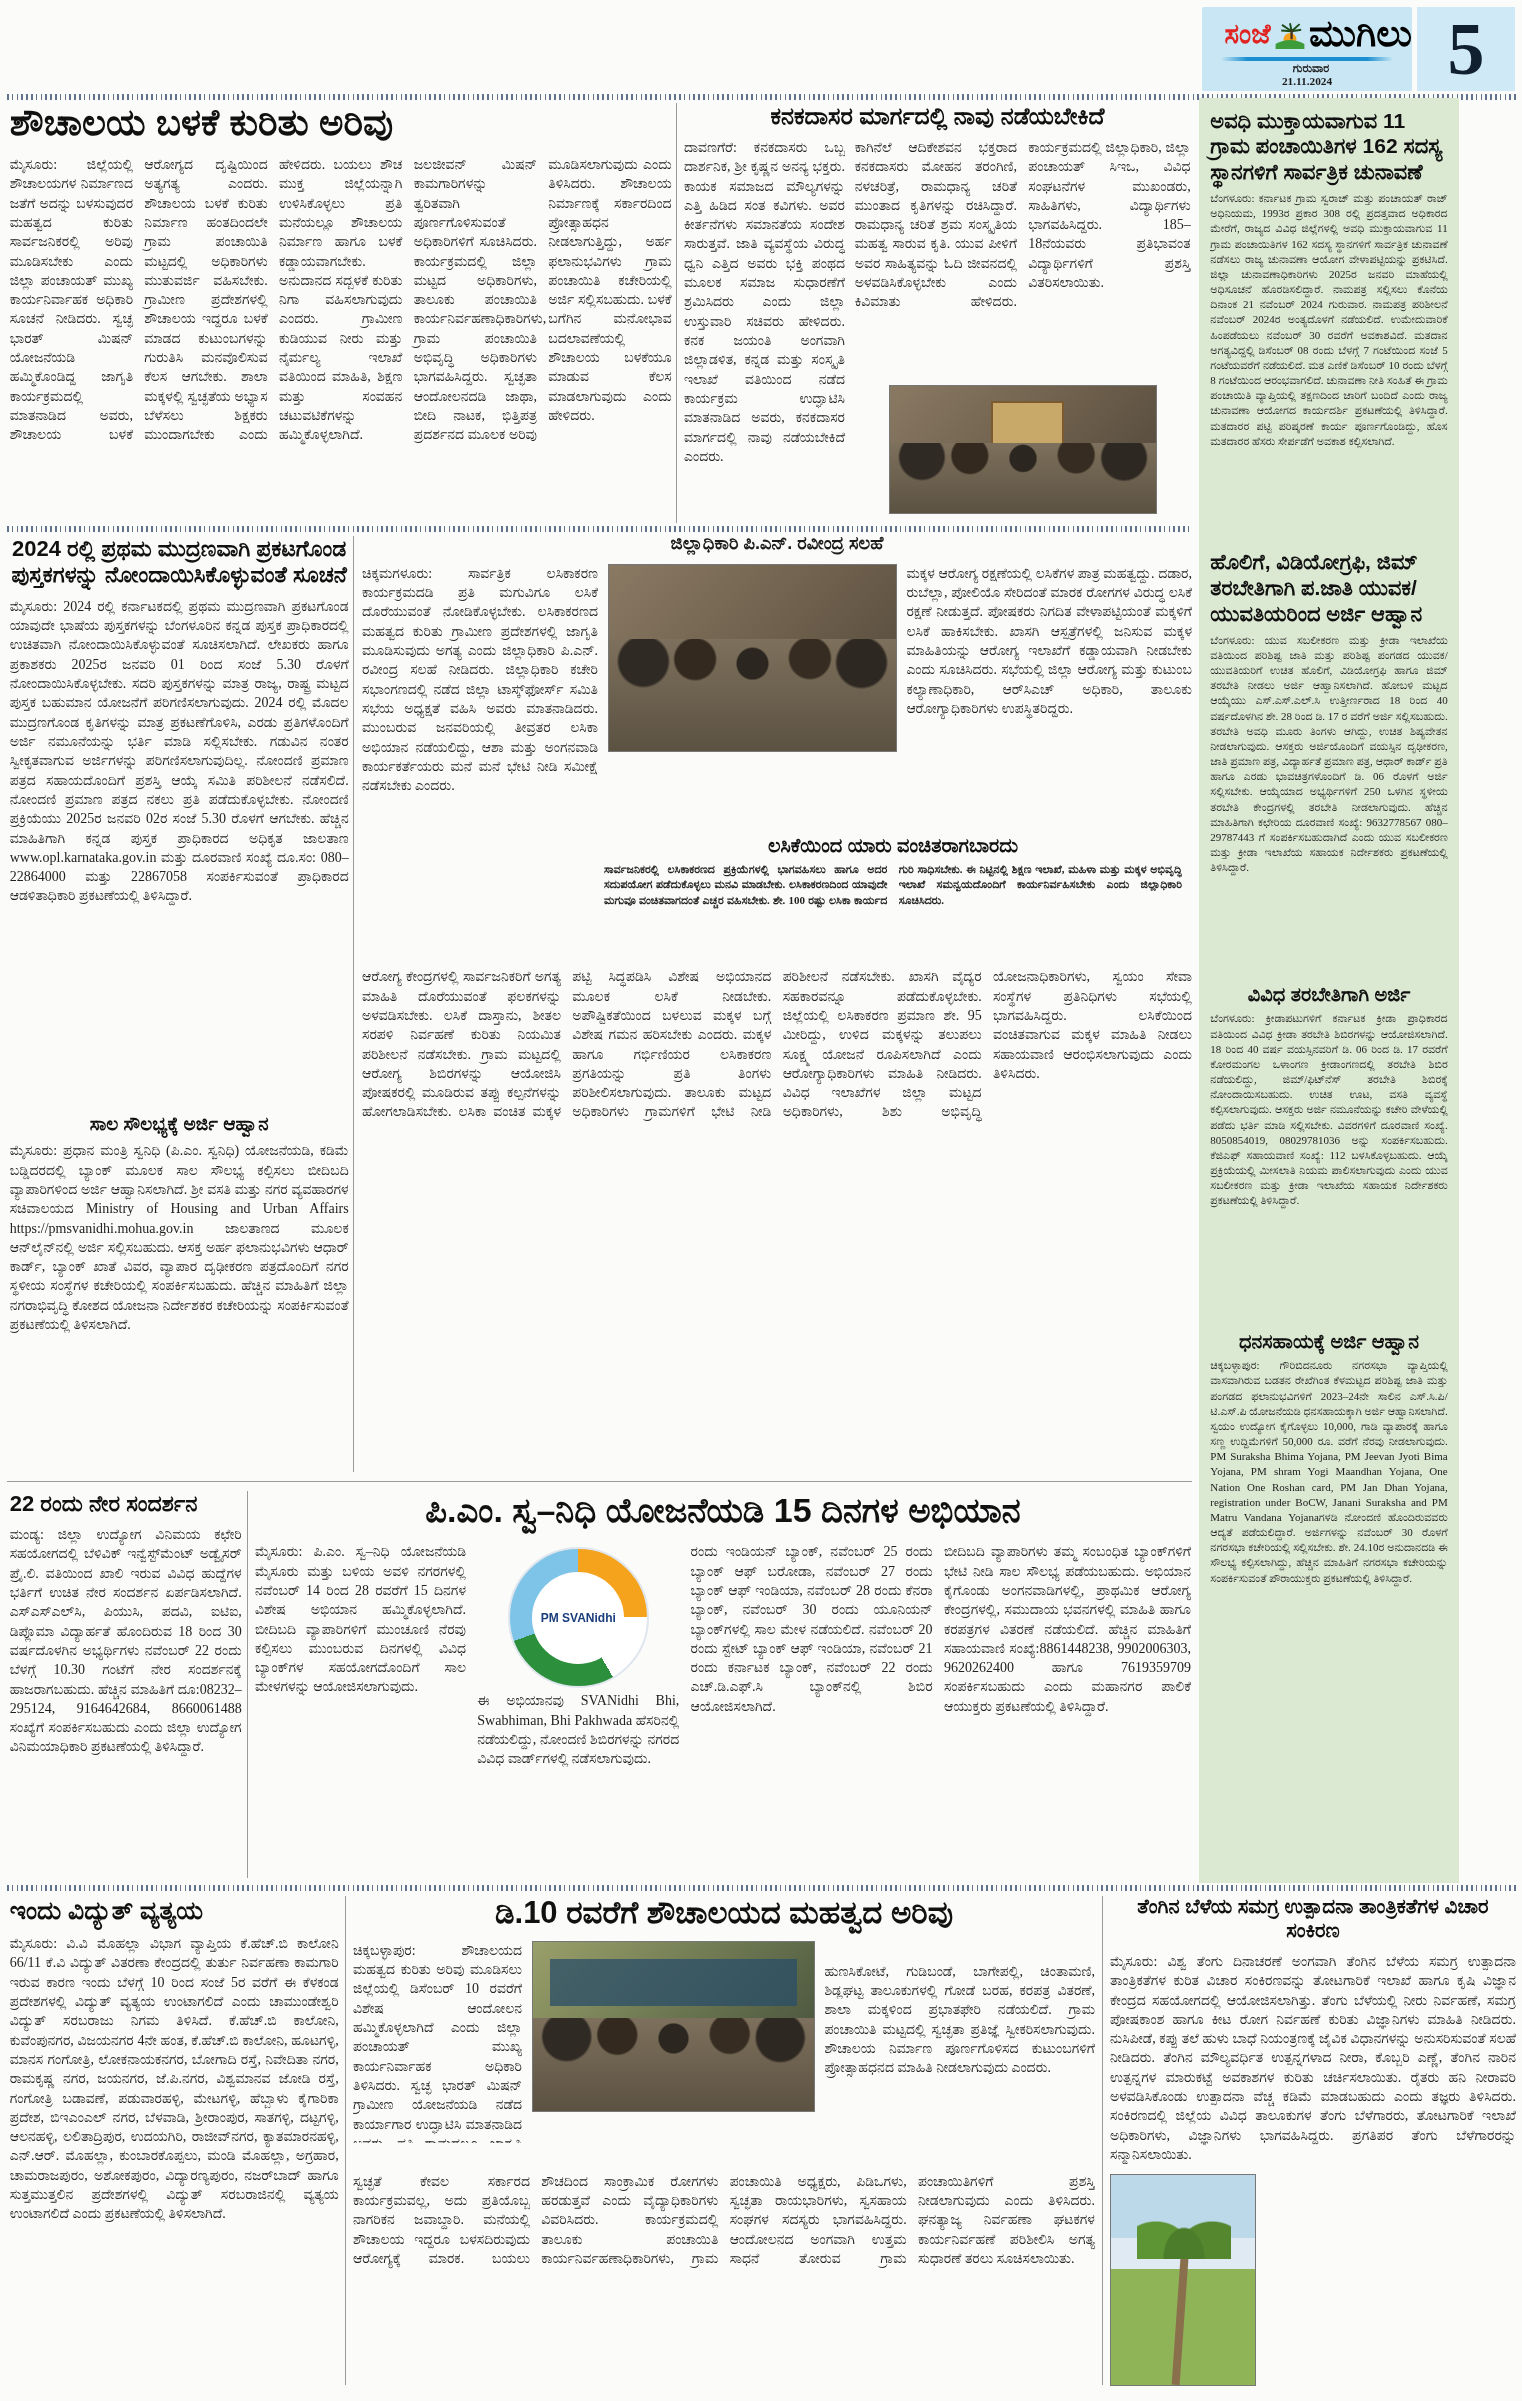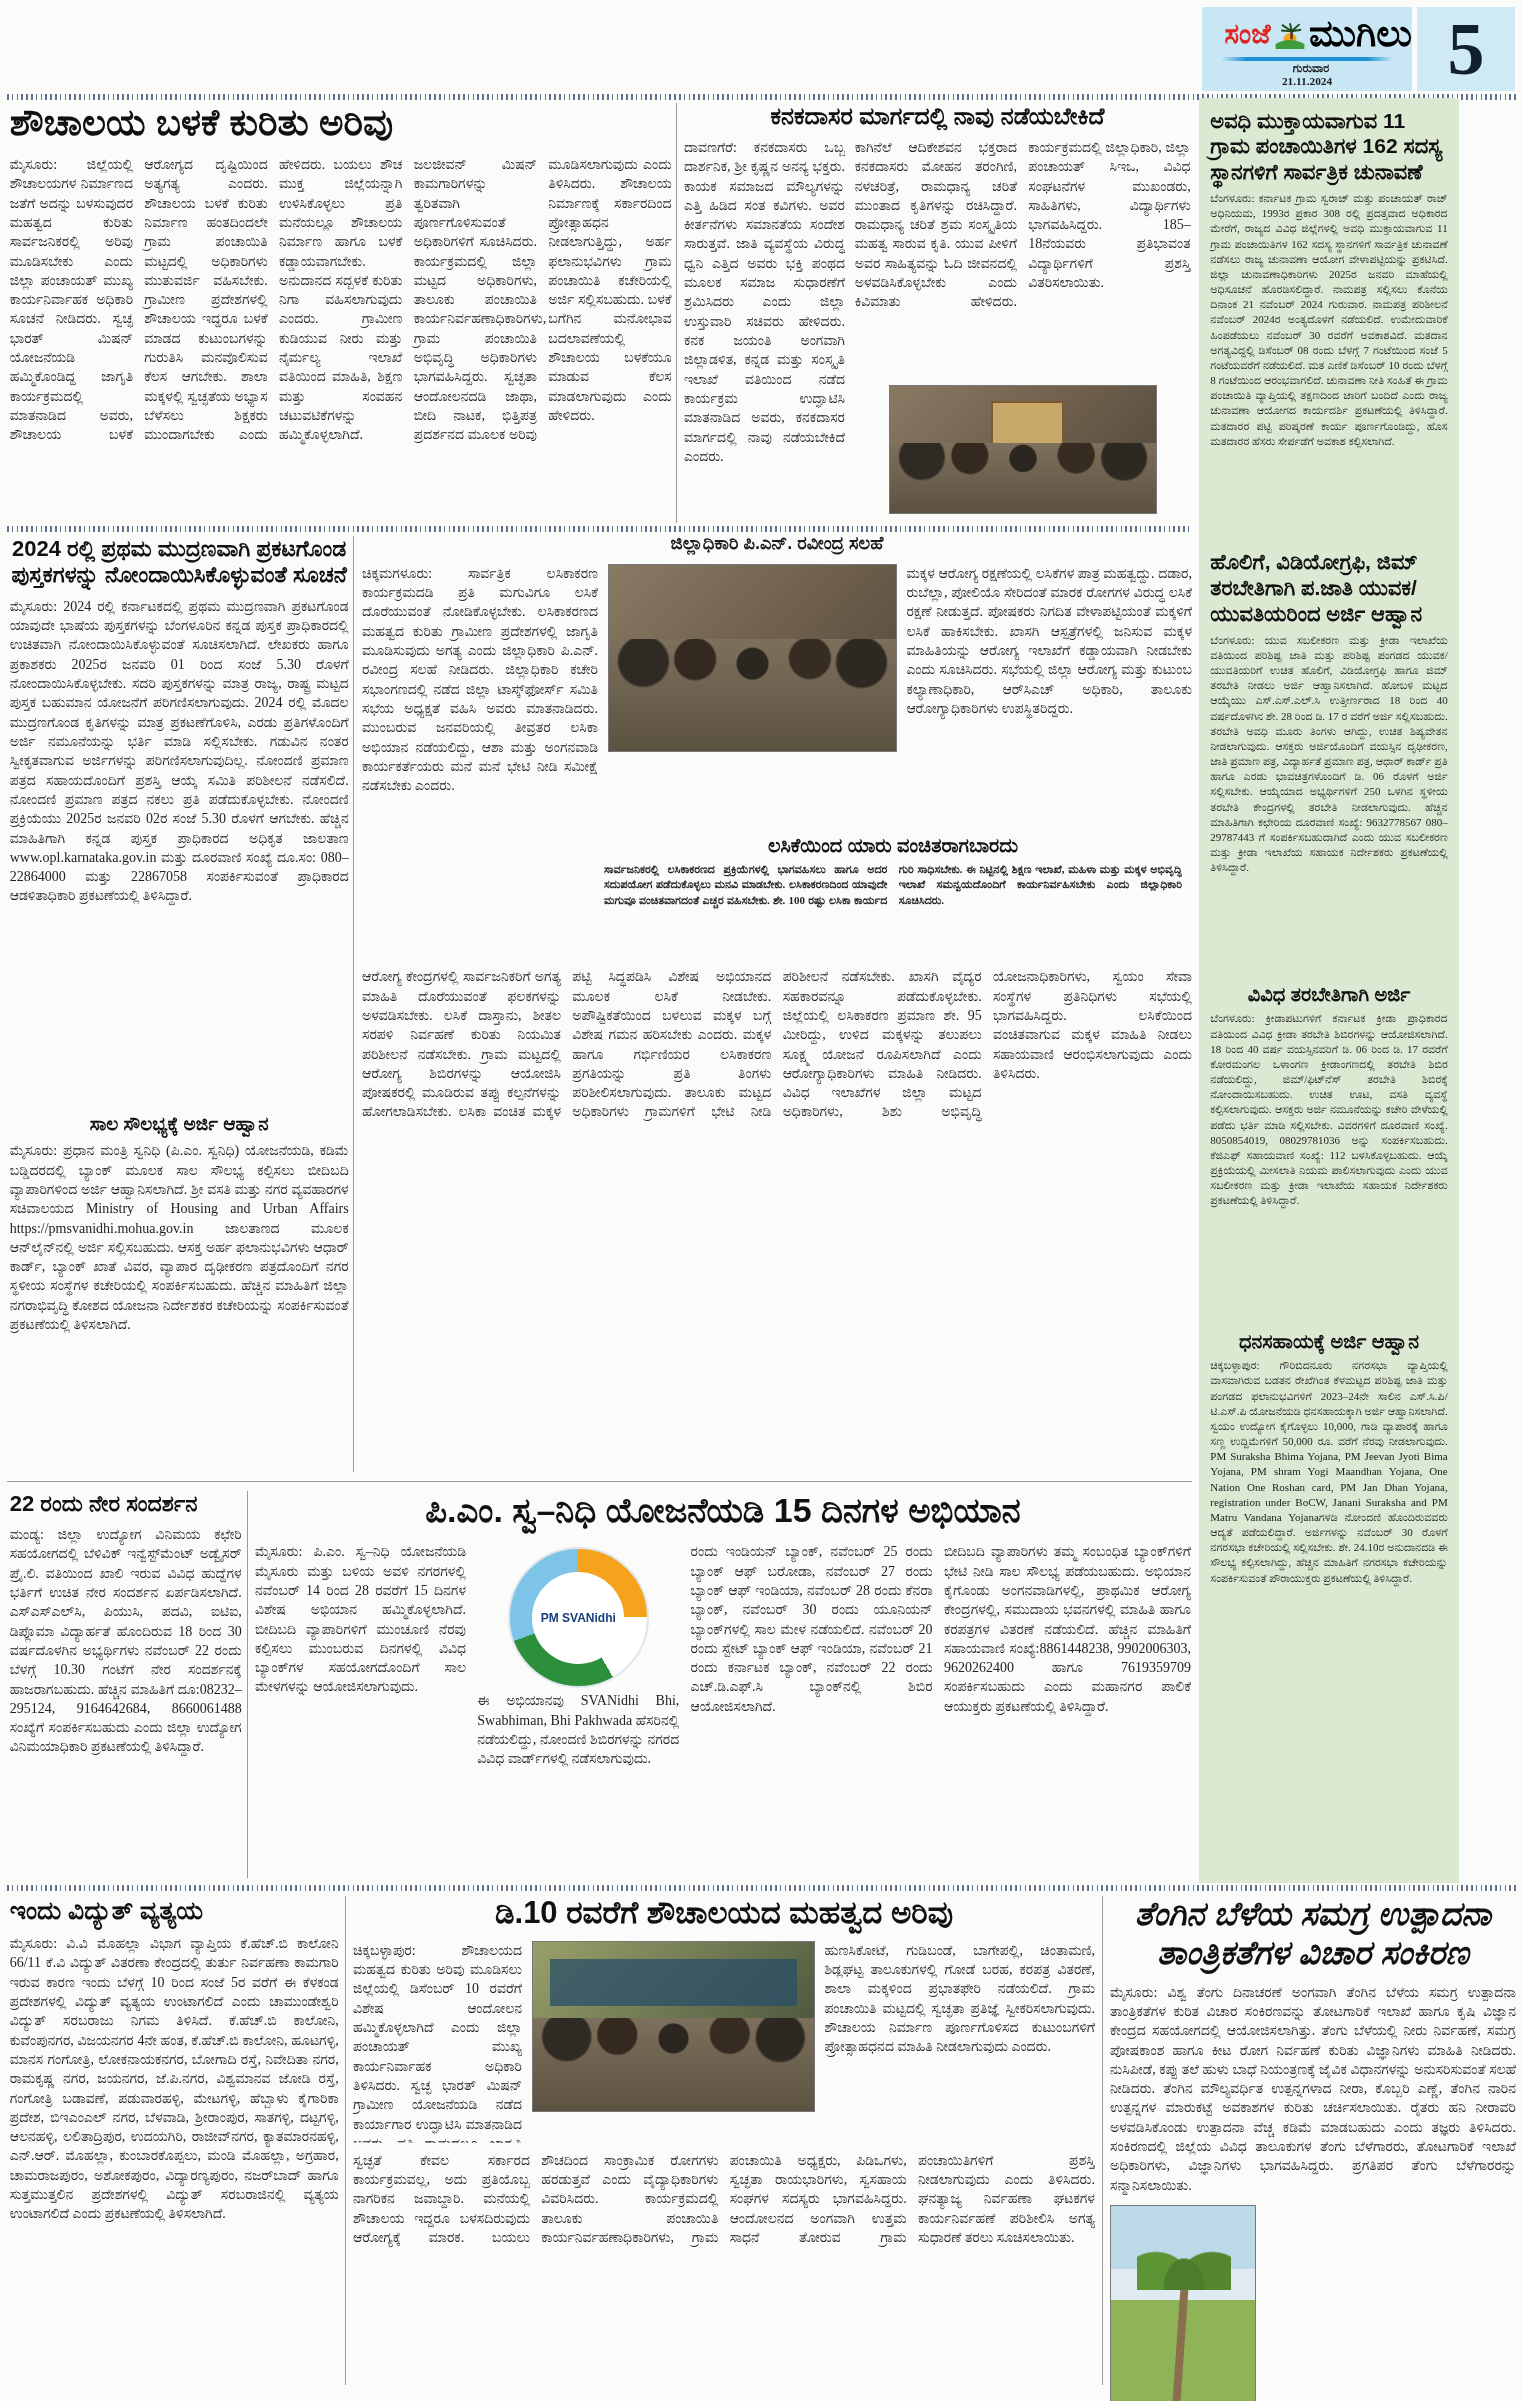--- a/index.html
+++ b/index.html
@@ -165,29 +165,29 @@
   <div class="abs vline" style="left:345px;top:1896px;height:489px;"></div>
 
   <div class="abs" style="left:353px;top:1895px;width:742px;height:492px;">
     <div class="headline centered" style="font-size:31px;">ಡಿ.10 ರವರೆಗೆ ಶೌಚಾಲಯದ ಮಹತ್ವದ ಅರಿವು</div>
     <div style="display:flex;gap:9.7px;margin-top:9.7px;">
       <div class="body-text" style="width:169px;height:202px;">ಚಿಕ್ಕಬಳ್ಳಾಪುರ: ಶೌಚಾಲಯದ ಮಹತ್ವದ ಕುರಿತು ಅರಿವು ಮೂಡಿಸಲು ಜಿಲ್ಲೆಯಲ್ಲಿ ಡಿಸೆಂಬರ್ 10 ರವರೆಗೆ ವಿಶೇಷ ಆಂದೋಲನ ಹಮ್ಮಿಕೊಳ್ಳಲಾಗಿದೆ ಎಂದು ಜಿಲ್ಲಾ ಪಂಚಾಯತ್ ಮುಖ್ಯ ಕಾರ್ಯನಿರ್ವಾಹಕ ಅಧಿಕಾರಿ ತಿಳಿಸಿದರು. ಸ್ವಚ್ಛ ಭಾರತ್ ಮಿಷನ್ ಗ್ರಾಮೀಣ ಯೋಜನೆಯಡಿ ನಡೆದ ಕಾರ್ಯಾಗಾರ ಉದ್ಘಾಟಿಸಿ ಮಾತನಾಡಿದ ಅವರು, ಪ್ರತಿ ಗ್ರಾಮದಲ್ಲೂ ಜಾಗೃತಿ ಜಾಥಾ ನಡೆಸಲಾಗುವುದು ಎಂದರು.</div>
       <div class="photo" style="width:281px;height:169px;background:linear-gradient(135deg,#9aa06a,#5f6b4a 60%,#3e4636);">
         <div style="position:absolute;left:6%;top:10%;width:88%;height:28%;background:#2a4d68;opacity:.75;"></div>
         <div class="ppl"></div>
       </div>
-      <div class="body-text" style="flex:1;height:202px;">ಹುಣಸಿಕೋಟೆ, ಗುಡಿಬಂಡೆ, ಬಾಗೇಪಲ್ಲಿ, ಚಿಂತಾಮಣಿ, ಶಿಡ್ಲಘಟ್ಟ ತಾಲೂಕುಗಳಲ್ಲಿ ಗೋಡೆ ಬರಹ, ಕರಪತ್ರ ವಿತರಣೆ, ಶಾಲಾ ಮಕ್ಕಳಿಂದ ಪ್ರಭಾತಫೇರಿ ನಡೆಯಲಿದೆ. ಗ್ರಾಮ ಪಂಚಾಯಿತಿ ಮಟ್ಟದಲ್ಲಿ ಸ್ವಚ್ಛತಾ ಪ್ರತಿಜ್ಞೆ ಸ್ವೀಕರಿಸಲಾಗುವುದು. ಶೌಚಾಲಯ ನಿರ್ಮಾಣ ಪೂರ್ಣಗೊಳಿಸದ ಕುಟುಂಬಗಳಿಗೆ ಪ್ರೋತ್ಸಾಹಧನದ ಮಾಹಿತಿ ನೀಡಲಾಗುವುದು ಎಂದರು.</div>
+      <div class="body-text" style="flex:1;height:202px;margin-top:21px;">ಹುಣಸಿಕೋಟೆ, ಗುಡಿಬಂಡೆ, ಬಾಗೇಪಲ್ಲಿ, ಚಿಂತಾಮಣಿ, ಶಿಡ್ಲಘಟ್ಟ ತಾಲೂಕುಗಳಲ್ಲಿ ಗೋಡೆ ಬರಹ, ಕರಪತ್ರ ವಿತರಣೆ, ಶಾಲಾ ಮಕ್ಕಳಿಂದ ಪ್ರಭಾತಫೇರಿ ನಡೆಯಲಿದೆ. ಗ್ರಾಮ ಪಂಚಾಯಿತಿ ಮಟ್ಟದಲ್ಲಿ ಸ್ವಚ್ಛತಾ ಪ್ರತಿಜ್ಞೆ ಸ್ವೀಕರಿಸಲಾಗುವುದು. ಶೌಚಾಲಯ ನಿರ್ಮಾಣ ಪೂರ್ಣಗೊಳಿಸದ ಕುಟುಂಬಗಳಿಗೆ ಪ್ರೋತ್ಸಾಹಧನದ ಮಾಹಿತಿ ನೀಡಲಾಗುವುದು ಎಂದರು.</div>
     </div>
     <div class="body-text cols-4" style="margin-top:8px;height:218px;">ಸ್ವಚ್ಛತೆ ಕೇವಲ ಸರ್ಕಾರದ ಕಾರ್ಯಕ್ರಮವಲ್ಲ, ಅದು ಪ್ರತಿಯೊಬ್ಬ ನಾಗರಿಕನ ಜವಾಬ್ದಾರಿ. ಮನೆಯಲ್ಲಿ ಶೌಚಾಲಯ ಇದ್ದರೂ ಬಳಸದಿರುವುದು ಆರೋಗ್ಯಕ್ಕೆ ಮಾರಕ. ಬಯಲು ಶೌಚದಿಂದ ಸಾಂಕ್ರಾಮಿಕ ರೋಗಗಳು ಹರಡುತ್ತವೆ ಎಂದು ವೈದ್ಯಾಧಿಕಾರಿಗಳು ವಿವರಿಸಿದರು. ಕಾರ್ಯಕ್ರಮದಲ್ಲಿ ತಾಲೂಕು ಪಂಚಾಯಿತಿ ಕಾರ್ಯನಿರ್ವಹಣಾಧಿಕಾರಿಗಳು, ಗ್ರಾಮ ಪಂಚಾಯಿತಿ ಅಧ್ಯಕ್ಷರು, ಪಿಡಿಒಗಳು, ಸ್ವಚ್ಛತಾ ರಾಯಭಾರಿಗಳು, ಸ್ವಸಹಾಯ ಸಂಘಗಳ ಸದಸ್ಯರು ಭಾಗವಹಿಸಿದ್ದರು. ಆಂದೋಲನದ ಅಂಗವಾಗಿ ಉತ್ತಮ ಸಾಧನೆ ತೋರುವ ಗ್ರಾಮ ಪಂಚಾಯಿತಿಗಳಿಗೆ ಪ್ರಶಸ್ತಿ ನೀಡಲಾಗುವುದು ಎಂದು ತಿಳಿಸಿದರು. ಘನತ್ಯಾಜ್ಯ ನಿರ್ವಹಣಾ ಘಟಕಗಳ ಕಾರ್ಯನಿರ್ವಹಣೆ ಪರಿಶೀಲಿಸಿ ಅಗತ್ಯ ಸುಧಾರಣೆ ತರಲು ಸೂಚಿಸಲಾಯಿತು.</div>
   </div>
 
   <div class="abs vline" style="left:1102px;top:1896px;height:489px;"></div>
 
   <div class="abs" style="left:1110px;top:1895px;width:406px;height:492px;">
-    <div class="headline centered" style="font-size:33px;line-height:1.18;font-style:italic;">ತೆಂಗಿನ ಬೆಳೆಯ ಸಮಗ್ರ ಉತ್ಪಾದನಾ ತಾಂತ್ರಿಕತೆಗಳ ವಿಚಾರ ಸಂಕಿರಣ</div>
+    <div class="headline centered" style="font-size:20px;line-height:1.18;">ತೆಂಗಿನ ಬೆಳೆಯ ಸಮಗ್ರ ಉತ್ಪಾದನಾ ತಾಂತ್ರಿಕತೆಗಳ ವಿಚಾರ ಸಂಕಿರಣ</div>
     <div style="display:flex;gap:9.7px;margin-top:9.7px;flex-direction:column;">
       <div class="body-text" style="flex:1;height:395px;">ಮೈಸೂರು: ವಿಶ್ವ ತೆಂಗು ದಿನಾಚರಣೆ ಅಂಗವಾಗಿ ತೆಂಗಿನ ಬೆಳೆಯ ಸಮಗ್ರ ಉತ್ಪಾದನಾ ತಾಂತ್ರಿಕತೆಗಳ ಕುರಿತ ವಿಚಾರ ಸಂಕಿರಣವನ್ನು ತೋಟಗಾರಿಕೆ ಇಲಾಖೆ ಹಾಗೂ ಕೃಷಿ ವಿಜ್ಞಾನ ಕೇಂದ್ರದ ಸಹಯೋಗದಲ್ಲಿ ಆಯೋಜಿಸಲಾಗಿತ್ತು. ತೆಂಗು ಬೆಳೆಯಲ್ಲಿ ನೀರು ನಿರ್ವಹಣೆ, ಸಮಗ್ರ ಪೋಷಕಾಂಶ ಹಾಗೂ ಕೀಟ ರೋಗ ನಿರ್ವಹಣೆ ಕುರಿತು ವಿಜ್ಞಾನಿಗಳು ಮಾಹಿತಿ ನೀಡಿದರು. ನುಸಿಪೀಡೆ, ಕಪ್ಪು ತಲೆ ಹುಳು ಬಾಧೆ ನಿಯಂತ್ರಣಕ್ಕೆ ಜೈವಿಕ ವಿಧಾನಗಳನ್ನು ಅನುಸರಿಸುವಂತೆ ಸಲಹೆ ನೀಡಿದರು. ತೆಂಗಿನ ಮೌಲ್ಯವರ್ಧಿತ ಉತ್ಪನ್ನಗಳಾದ ನೀರಾ, ಕೊಬ್ಬರಿ ಎಣ್ಣೆ, ತೆಂಗಿನ ನಾರಿನ ಉತ್ಪನ್ನಗಳ ಮಾರುಕಟ್ಟೆ ಅವಕಾಶಗಳ ಕುರಿತು ಚರ್ಚಿಸಲಾಯಿತು. ರೈತರು ಹನಿ ನೀರಾವರಿ ಅಳವಡಿಸಿಕೊಂಡು ಉತ್ಪಾದನಾ ವೆಚ್ಚ ಕಡಿಮೆ ಮಾಡಬಹುದು ಎಂದು ತಜ್ಞರು ತಿಳಿಸಿದರು. ಸಂಕಿರಣದಲ್ಲಿ ಜಿಲ್ಲೆಯ ವಿವಿಧ ತಾಲೂಕುಗಳ ತೆಂಗು ಬೆಳೆಗಾರರು, ತೋಟಗಾರಿಕೆ ಇಲಾಖೆ ಅಧಿಕಾರಿಗಳು, ವಿಜ್ಞಾನಿಗಳು ಭಾಗವಹಿಸಿದ್ದರು. ಪ್ರಗತಿಪರ ತೆಂಗು ಬೆಳೆಗಾರರನ್ನು ಸನ್ಮಾನಿಸಲಾಯಿತು.</div>
       <div class="coconut" style="width:144px;height:210px;">
         <div class="trunk"></div>
           <div class="fronds"></div>
       </div>
     </div>
   </div>
 
 </div>

